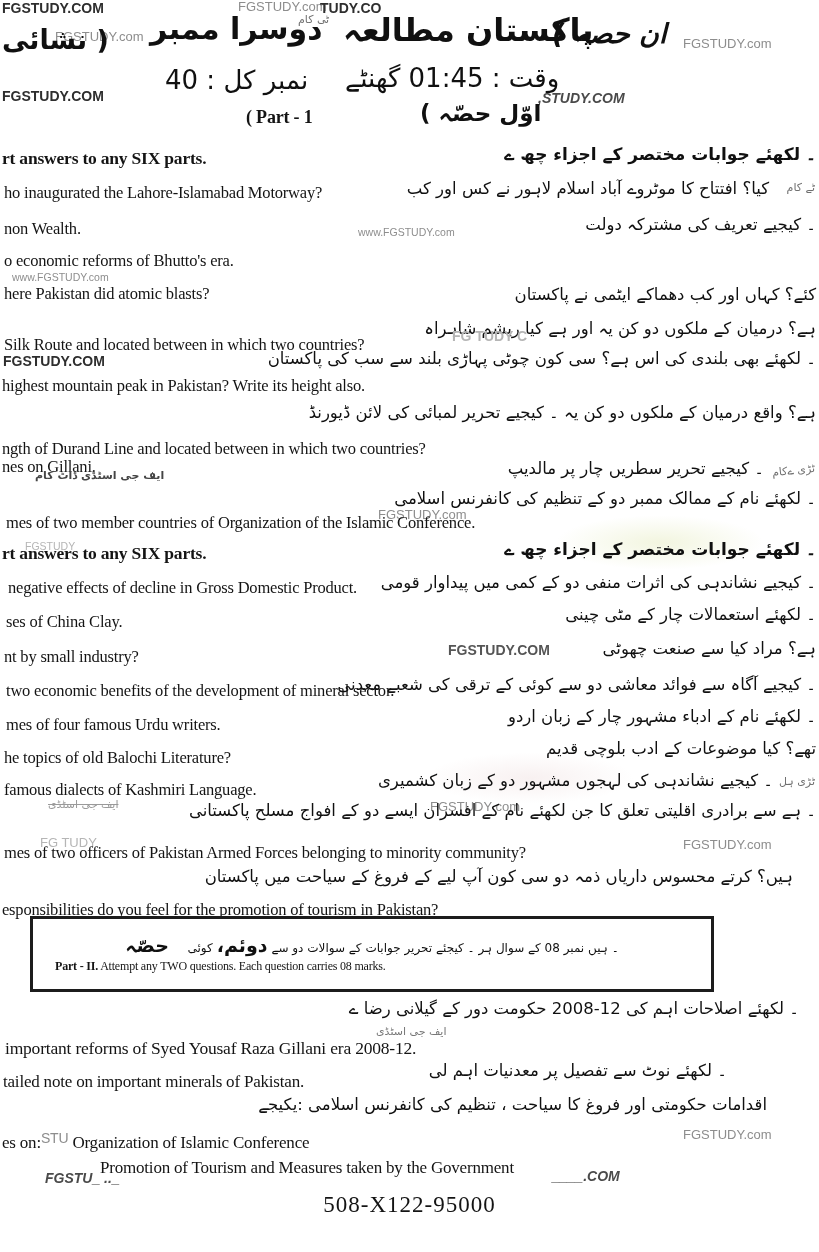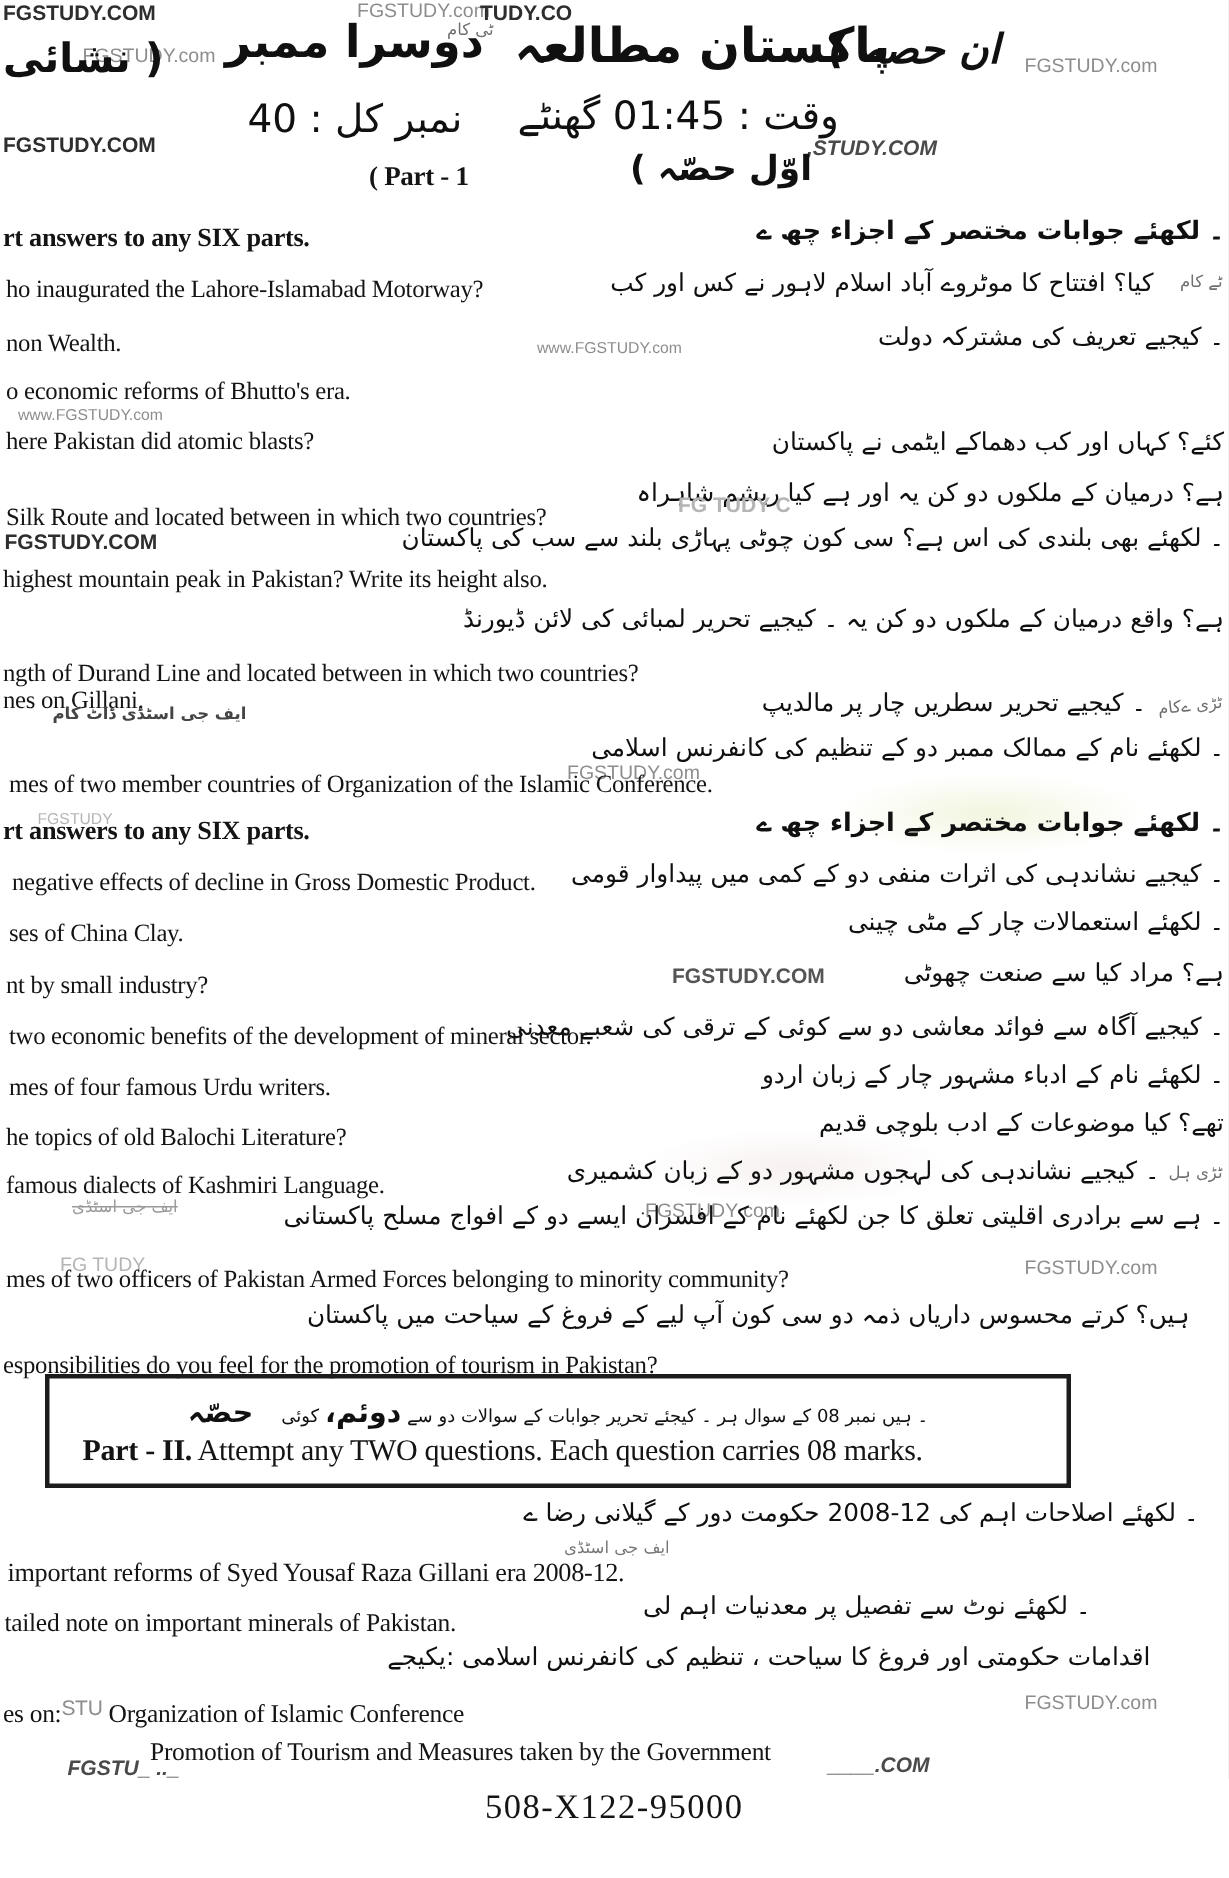--- a/index.html
+++ b/index.html
@@ -131,21 +131,21 @@
   <div class="ln wm" style="left:683px;top:838px;">FGSTUDY.com</div>
 
   <div class="ln ur" style="right:26px;top:868px;">پاکستان ‎میں ‎سیاحت ‎کے ‎فروغ ‎کے ‎لیے ‎آپ ‎کون ‎سی ‎دو ‎ذمہ ‎داریاں ‎محسوس ‎کرتے ‎ہیں؟</div>
   <div class="ln en" style="left:2px;top:901px;">esponsibilities do you feel for the promotion of tourism in Pakistan?</div>
 
   <div class="box">
     <div class="box-row">
       <span class="ur b" style="font-size:19px;">حصّہ ‎دوئم،</span>
       <span class="ur" style="font-size:12px;margin-left:12px;">کوئی ‎سے ‎دو ‎سوالات ‎کے ‎جوابات ‎تحریر ‎کیجئے ‎۔ ‎ہر ‎سوال ‎کے ‎08 ‎نمبر ‎ہیں ‎۔</span>
     </div>
-    <div class="box-row en" style="font-size:20px;align-self:flex-start;padding-left:22px;">
+    <div class="box-row en" style="font-size:12px;align-self:flex-start;padding-left:22px;">
       <span class="b">Part - II.</span><span>  Attempt any TWO questions.  Each question carries 08 marks.</span>
     </div>
   </div>
 
   <div class="ln ur" style="right:20px;top:1000px;">ے ‎رضا ‎گیلانی ‎کے ‎دور ‎حکومت ‎2008-12 ‎کی ‎اہم ‎اصلاحات ‎لکھئے ‎۔</div>
   <div class="ln urwm" style="left:376px;top:1026px;font-weight:normal;color:#777;">ایف جی اسٹڈی</div>
   <div class="ln en" style="left:5px;top:1038px;font-size:17.5px;">important reforms of Syed Yousaf Raza Gillani era 2008-12.</div>
 
   <div class="ln ur" style="right:92px;top:1062px;">لی ‎اہم ‎معدنیات ‎پر ‎تفصیل ‎سے ‎نوٹ ‎لکھئے ‎۔</div>
   <div class="ln en" style="left:3px;top:1072px;font-size:17px;">tailed note on important minerals of Pakistan.</div>

